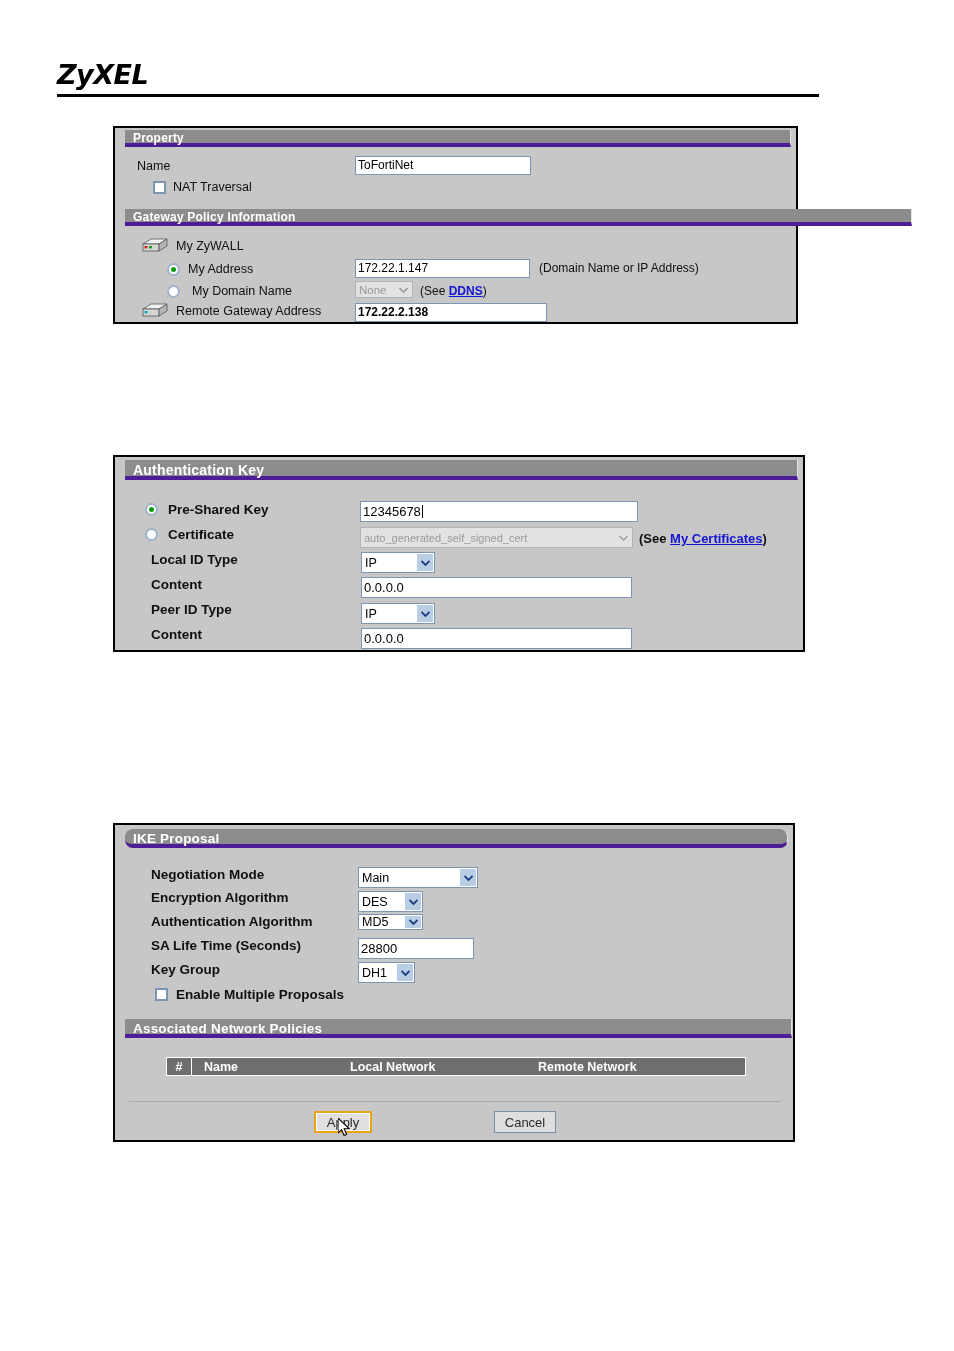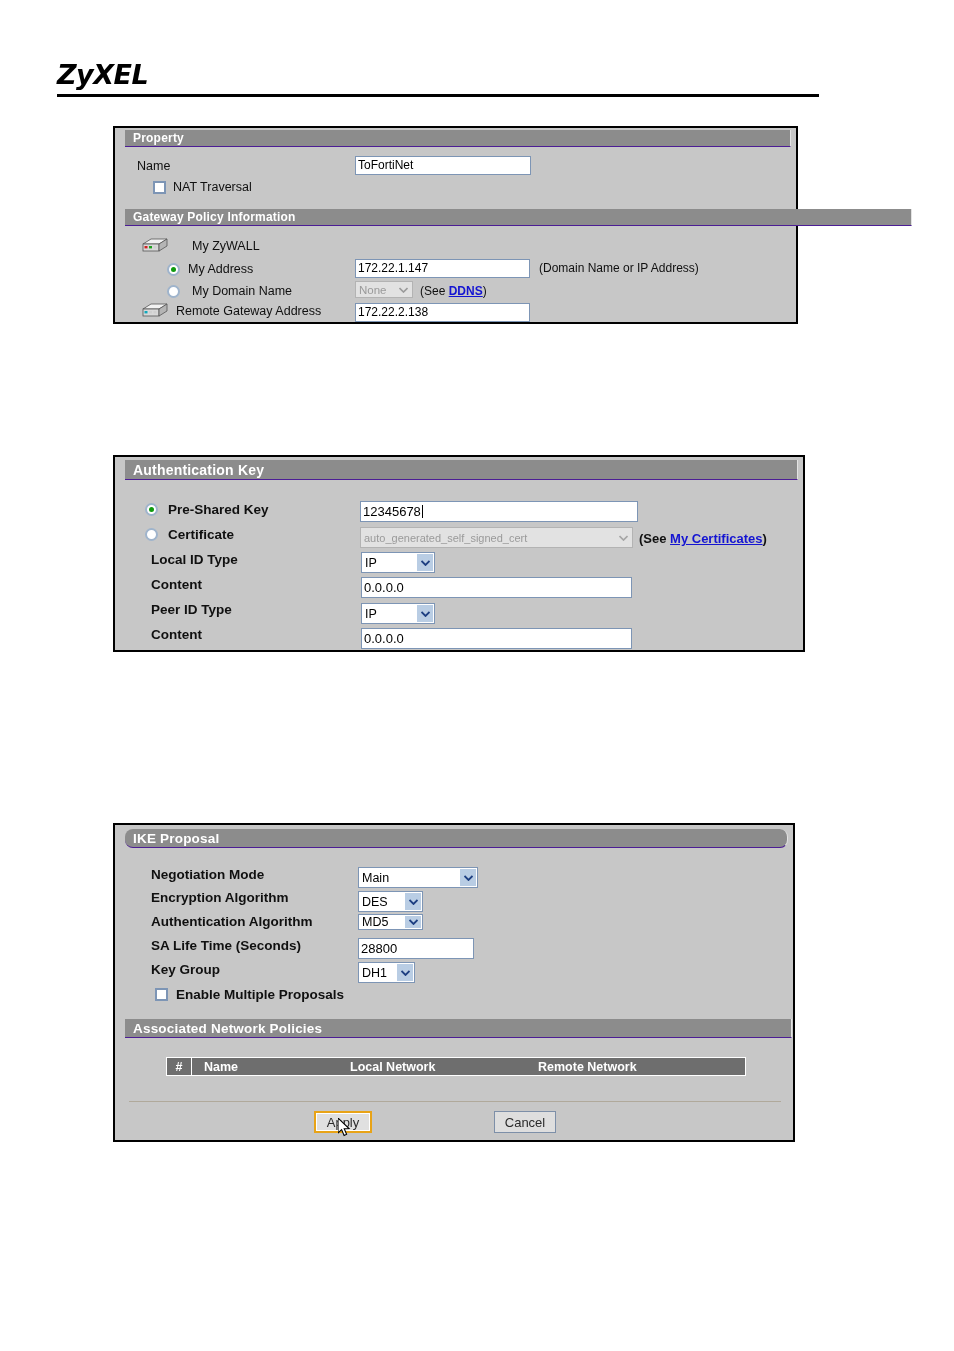--- a/index.html
+++ b/index.html
@@ -31,21 +31,21 @@
   }
   .bar{
     height:17px;
     background:#8c8c8c;
     color:#ffffff;
     font-size:12px;
     font-weight:bold;
     line-height:17px;
     padding-left:8px;
     box-sizing:border-box;
-    border-bottom:1px solid #4c1d95;
+    border-bottom:4px solid #4c1d95;
     border-right:1px solid #e3e3e3;
     letter-spacing:0.2px;
   }
   .bar.inset{margin-left:10px;margin-right:5px;}
 
   .row{position:absolute;display:flex;align-items:center;}
   .lbl{
     color:#101010;
     font-size:12.5px;
     white-space:nowrap;
@@ -171,21 +171,21 @@
   </div>
   <div class="txt" style="position:absolute;left:240px;top:28px;width:176px;">ToFortiNet</div>
 
   <div class="row" style="left:38px;top:52px;gap:7px;">
     <span class="chk"></span>
     <span class="lbl">NAT Traversal</span>
   </div>
 
   <div class="bar inset" style="position:absolute;left:0;top:81px;width:787px;">Gateway Policy Information</div>
 
-  <div class="row" style="left:26px;top:110px;gap:24px;">
+  <div class="row" style="left:26px;top:110px;gap:8px;">
     <span class="dev">
       <svg width="27" height="16" viewBox="0 0 27 16">
         <polygon points="2,6 10,1 26,1 18,6" fill="#f2f2f2" stroke="#555" stroke-width="0.8"></polygon>
         <rect x="2" y="6" width="16" height="7" fill="#d8d8d8" stroke="#555" stroke-width="0.8"></rect>
         <polygon points="18,6 26,1 26,8 18,13" fill="#b5b5b5" stroke="#555" stroke-width="0.8"></polygon>
         <rect x="3.5" y="8" width="3" height="2.4" fill="#cf2222"></rect>
         <rect x="8" y="8" width="3" height="2.4" fill="#1f9f1f"></rect>
         <rect x="12.5" y="8" width="3" height="2.4" fill="#cfcfcf"></rect>
       </svg>
     </span>
@@ -221,21 +221,21 @@
         <polygon points="2,6 10,1 26,1 18,6" fill="#f2f2f2" stroke="#555" stroke-width="0.8"></polygon>
         <rect x="2" y="6" width="16" height="7" fill="#d8d8d8" stroke="#555" stroke-width="0.8"></rect>
         <polygon points="18,6 26,1 26,8 18,13" fill="#b5b5b5" stroke="#555" stroke-width="0.8"></polygon>
         <rect x="3.5" y="8" width="3" height="2.4" fill="#10a8bb"></rect>
         <rect x="8" y="8" width="3" height="2.4" fill="#cfcfcf"></rect>
         <rect x="12.5" y="8" width="3" height="2.4" fill="#cfcfcf"></rect>
       </svg>
     </span>
     <span class="lbl">Remote Gateway Address</span>
   </div>
-  <div class="txt" style="position:absolute;left:240px;top:175px;width:175px;">172.22.2.138</div>
+  <div class="txt" style="position:absolute;left:240px;top:175px;width:192px;font-weight:bold;">172.22.2.138</div>
 </div>
 
 <div class="panel" id="panel-auth" style="left:113px;top:455px;width:692px;height:197px;">
 
   <div class="bar inset" style="margin-top:3px;height:20px;line-height:20px;font-size:14px;">Authentication Key</div>
 
   <div class="row" style="left:30px;top:45px;gap:10px;">
     <span class="radio on"></span>
     <span class="lbl bold">Pre-Shared Key</span>
   </div>

